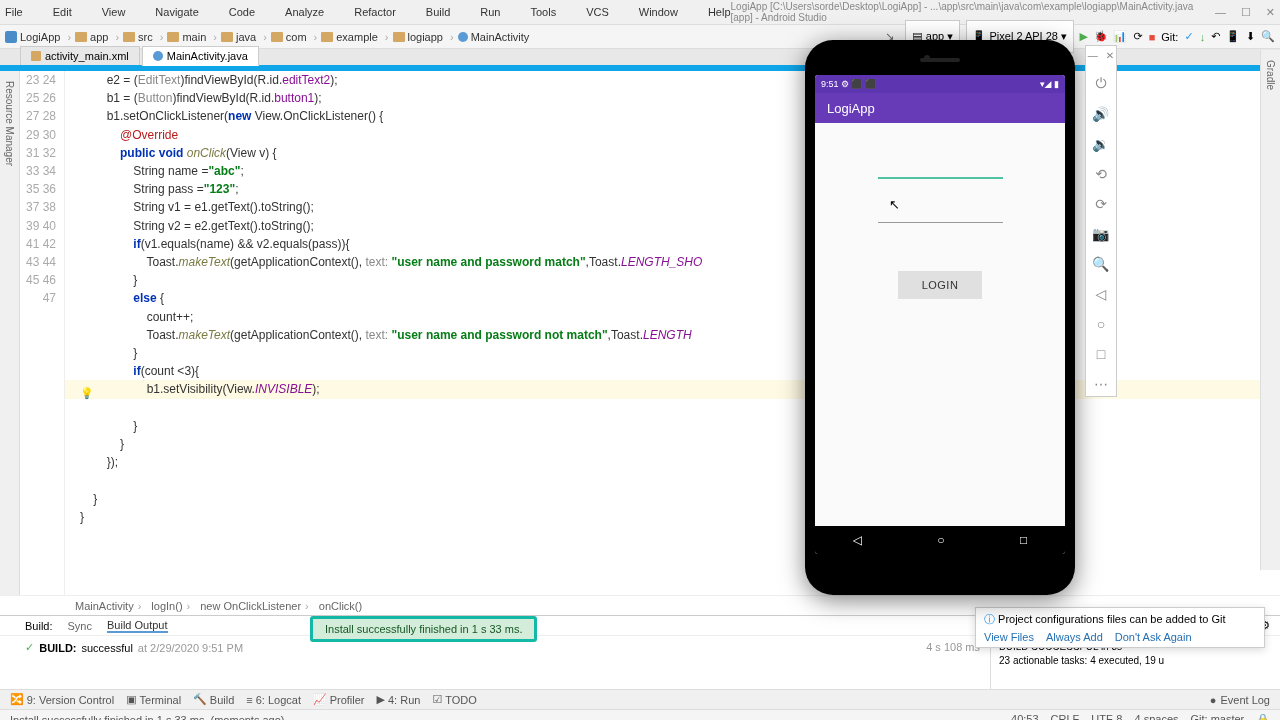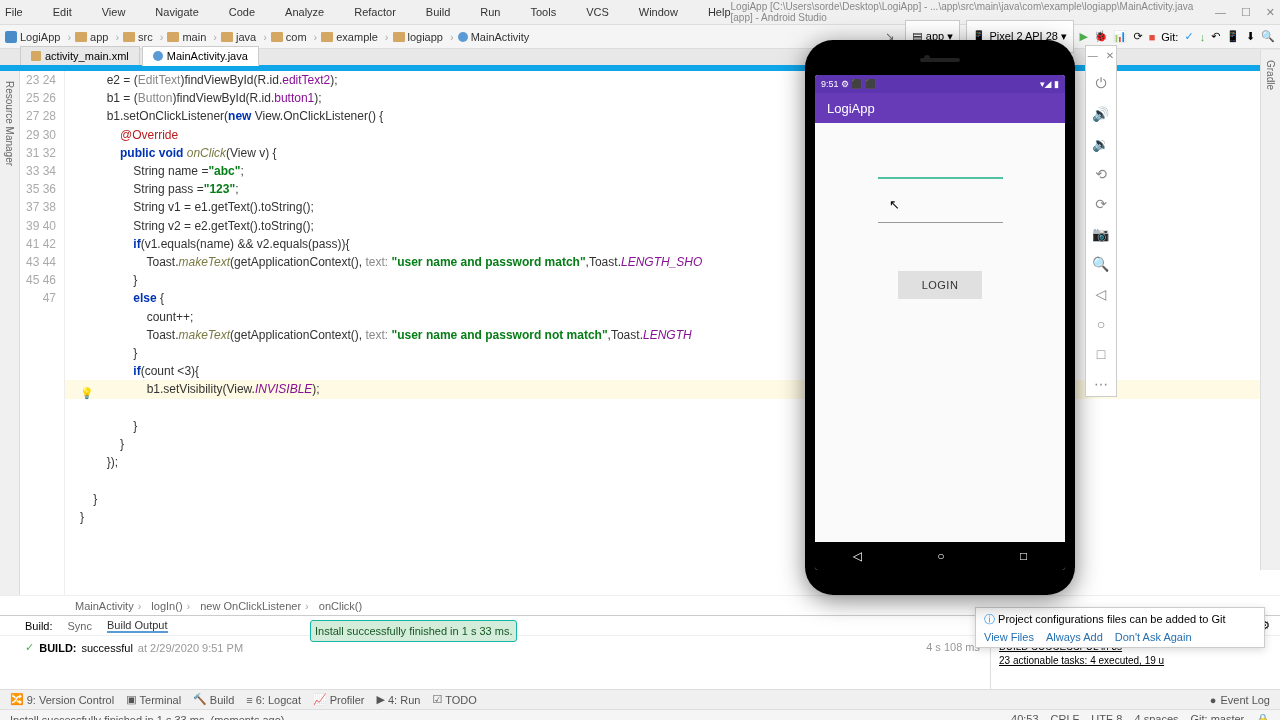--- a/index.html
+++ b/index.html
@@ -43,21 +43,21 @@
 .str { color: #067d17; font-weight: bold; }
 .ann { color: #b91c1c; }
 .mth { color: #7a7a43; font-style: italic; }
 .fld { color: #871094; }
 .prm { color: #888; }
 .cst { color: #871094; font-style: italic; }
 .bulb { position: absolute; left: 80px; top: 387px; color: #f5c518; font-size: 11px; }
 
 
 .emulator-container { position: absolute; left: 805px; top: 40px; width: 270px; height: 565px; }
-.phone-frame { width: 270px; height: 555px; background: #000; border-radius: 28px; padding: 35px 10px 25px 10px; position: relative; box-shadow: 0 5px 25px rgba(0,0,0,0.5); }
+.phone-frame { width: 270px; height: 555px; background: #000; border-radius: 28px; padding: 35px 10px 41px 10px; position: relative; box-shadow: 0 5px 25px rgba(0,0,0,0.5); }
 .phone-speaker { position: absolute; top: 18px; left: 50%; transform: translateX(-50%); width: 40px; height: 4px; background: #222; border-radius: 2px; }
 .phone-camera { position: absolute; top: 15px; left: 44%; width: 6px; height: 6px; background: #222; border-radius: 50%; }
 .phone-screen { width: 100%; height: 100%; background: #fff; border-radius: 3px; overflow: hidden; display: flex; flex-direction: column; }
 .status-bar { height: 18px; background: #5e35b1; display: flex; align-items: center; padding: 0 6px; color: #fff; font-size: 9px; justify-content: space-between; }
 .app-bar { height: 30px; background: #673ab7; color: #fff; display: flex; align-items: center; padding: 0 12px; font-size: 13px; font-weight: 500; }
 .app-content { flex: 1; background: #fafafa; padding: 30px 45px; display: flex; flex-direction: column; align-items: center; }
 .input-field { width: 125px; height: 26px; border: none; border-bottom: 1px solid #999; background: transparent; margin-bottom: 18px; }
 .input-field.focused { border-bottom: 2px solid #4fc3a1; }
 .login-btn { margin-top: 30px; padding: 8px 24px; background: #e0e0e0; border: none; font-size: 11px; color: #333; letter-spacing: 0.5px; }
 .nav-bar { height: 28px; background: #000; display: flex; justify-content: space-around; align-items: center; color: #fff; font-size: 12px; }
@@ -77,27 +77,27 @@
 
 .build-panel { height: 74px; background: #fff; border-top: 1px solid #ccc; }
 .build-tabs { height: 20px; display: flex; align-items: center; padding-left: 25px; font-size: 11px; gap: 15px; border-bottom: 1px solid #eee; }
 .build-tab { color: #666; }
 .build-tab.active { color: #333; border-bottom: 2px solid #5b9bd5; }
 .build-body { display: flex; height: 54px; font-size: 11px; }
 .build-left { flex: 1; padding: 5px 10px 5px 25px; position: relative; }
 .build-status { display: flex; align-items: center; gap: 5px; }
 .check-icon { color: #4caf50; }
 .build-time { color: #999; position: absolute; right: 10px; top: 5px; }
-.build-right { width: 290px; border-left: 1px solid #ddd; padding: 4px 8px; font-family: monospace; font-size: 10px; line-height: 14px; text-decoration: underline; }
+.build-right { width: 290px; border-left: 1px solid #ddd; padding: 4px 8px; font-family: monospace; font-size: 10px; line-height: 14px; }
 .git-notif { position: absolute; right: 15px; bottom: 72px; width: 290px; background: #fff; border: 1px solid #ccc; padding: 4px 8px; font-size: 11px; box-shadow: 0 2px 8px rgba(0,0,0,0.15); }
 .git-links { display: flex; gap: 12px; margin-top: 4px; }
 .git-link { color: #2470b3; cursor: pointer; }
 
 
-.install-toast { position: absolute; left: 310px; bottom: 78px; background: #d4edda; border: 1px solid #14b8a6; padding: 4px 4px; font-size: 11px; color: #155724; border-radius: 3px; }
+.install-toast { position: absolute; left: 310px; bottom: 78px; background: #d4edda; border: 3px solid #14b8a6; padding: 4px 12px; font-size: 11px; color: #155724; border-radius: 3px; }
 
 
 .bottom-tools { height: 20px; background: #f0f0f0; border-top: 1px solid #ddd; display: flex; align-items: center; padding: 0 10px; font-size: 11px; gap: 12px; color: #555; }
 .tool-item { display: flex; align-items: center; gap: 3px; }
 .event-log { margin-left: auto; display: flex; align-items: center; gap: 4px; }
 
 
 .ide-status { height: 20px; background: #f5f5f5; border-top: 1px solid #ddd; display: flex; align-items: center; padding: 0 10px; font-size: 11px; color: #555; }
 .status-right { margin-left: auto; display: flex; gap: 12px; }
 

